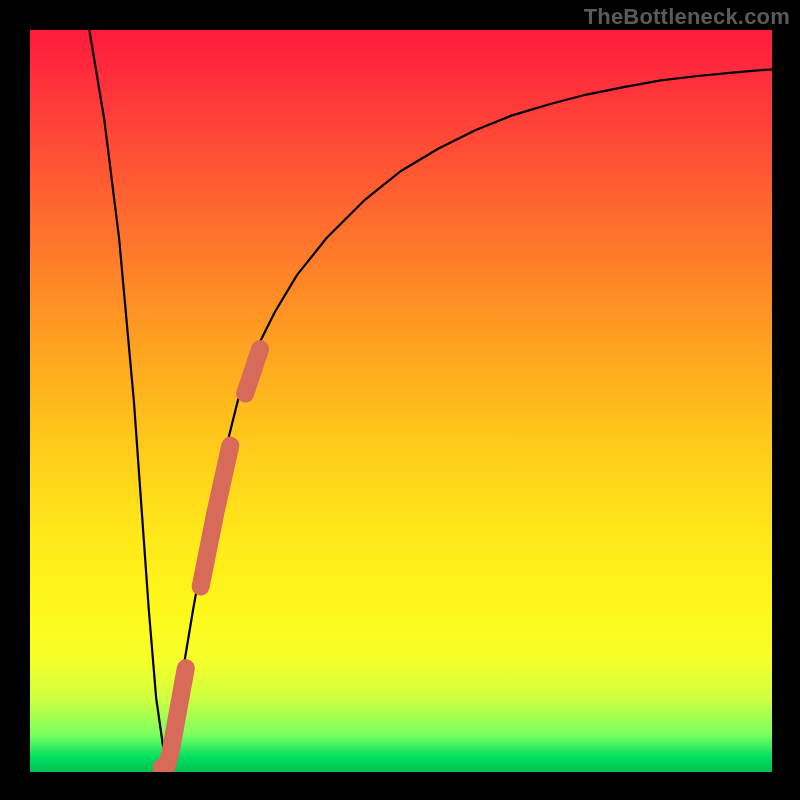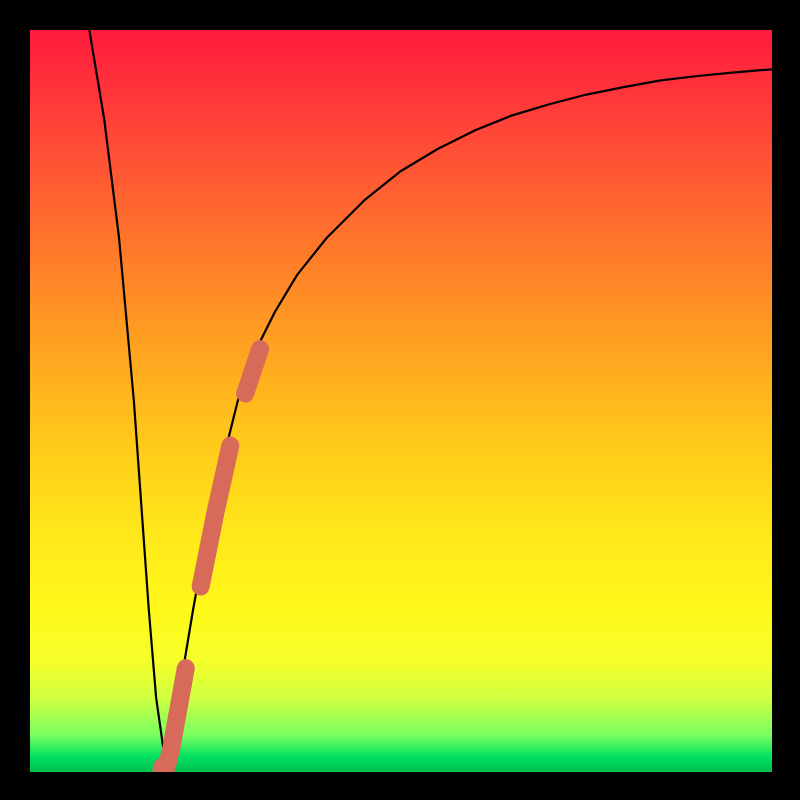--- a/index.html
+++ b/index.html
@@ -53,20 +53,21 @@
     left: 0;
     top: 0;
     width: 742px;
     height: 742px;
   }
 </style>
 </head>
 <body>
 
 <div class="chart-wrap">
+  <div class="watermark">TheBottleneck.com</div>
   <div class="plot-area">
     <svg class="curve" viewBox="0 0 100 100" preserveAspectRatio="none">
       <g id="series-container">
           <path d="M8 0 L10 12 L12 28 L14.000000000000002 50 L15 64 L16 78 L17 90 L18 97 L18.5 99 L19 97 L20 90 L22 78 L24 67 L26 58 L28.000000000000004 50 L30 43.99999999999999 L33 38 L36 33 L40 28 L45 23 L50 19 L55.00000000000001 16 L60 13.5 L65 11.5 L70 10 L75 8.700000000000003 L80 7.700000000000003 L85 6.799999999999997 L90 6.200000000000003 L95 5.700000000000003 L100 5.299999999999997" fill="none" stroke="#000000" vector-effect="non-scaling-stroke" stroke-linejoin="round" style="stroke-width: 2.2px;"></path>
           <path d="M18.5 99 L19 97 L21 86" fill="none" stroke="#d86a5a" stroke-width="2.6" stroke-linecap="round" stroke-linejoin="round" vector-effect="non-scaling-stroke" style="stroke-width: 18px;"></path>
           <path d="M23 75 L25 65 L27 56" fill="none" stroke="#d86a5a" stroke-width="2.6" stroke-linecap="round" stroke-linejoin="round" vector-effect="non-scaling-stroke" style="stroke-width: 18px;"></path>
           <path d="M28.999999999999996 49 L31 43.00000000000001" fill="none" stroke="#d86a5a" stroke-width="2.6" stroke-linecap="round" stroke-linejoin="round" vector-effect="non-scaling-stroke" style="stroke-width: 18px;"></path>
           <path d="" fill="none" stroke="#d86a5a" stroke-width="2.6" stroke-linecap="round" stroke-linejoin="round" vector-effect="non-scaling-stroke" style="stroke-width: 18px;"></path>
           <path d="M 17.7 99.2 Q 17.3 100.4 18.5 100.2" fill="none" stroke="#d86a5a" stroke-linecap="round" vector-effect="non-scaling-stroke" style="stroke-width: 16px;"></path>
         </g>

